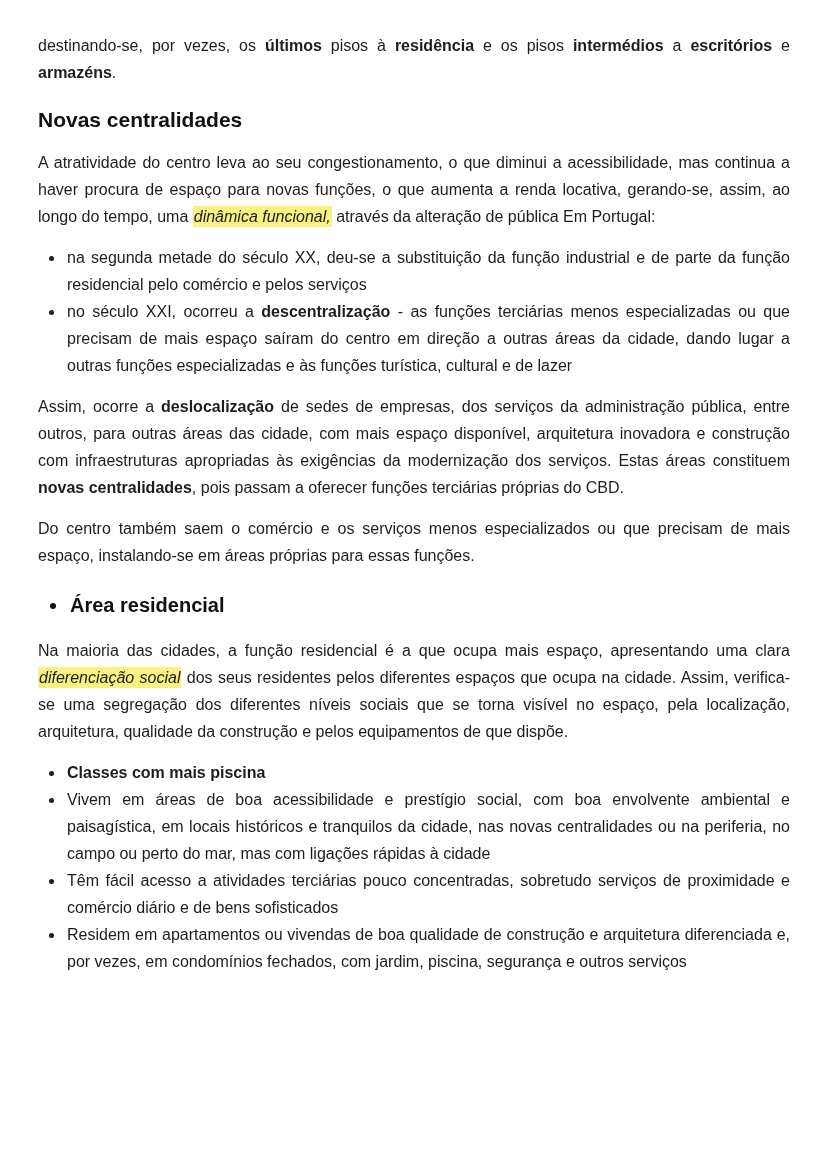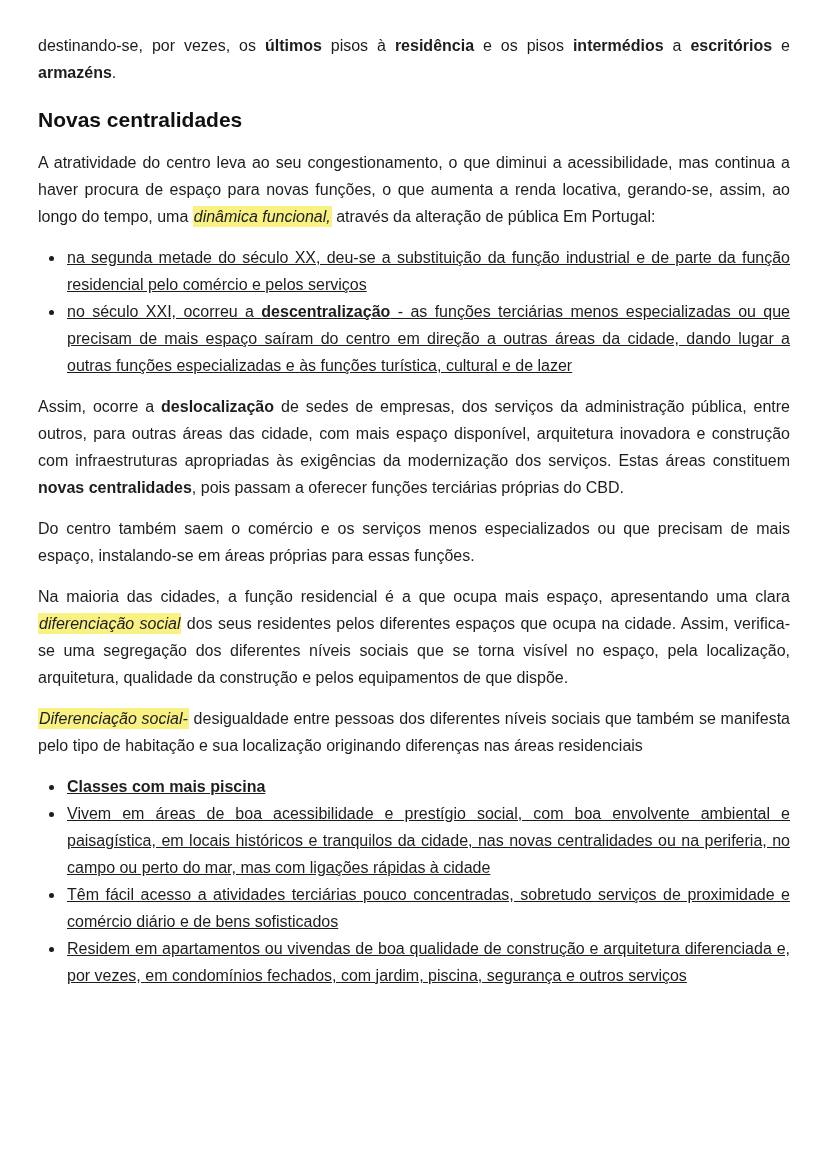--- a/index.html
+++ b/index.html
@@ -42,21 +42,20 @@
     text-align: left;
   }
   ul.body-list {
     list-style: disc;
     margin: 0 0 14px 0;
     padding: 0 0 0 27px;
   }
   ul.body-list > li {
     margin: 0;
     padding-left: 2px;
-    text-decoration: underline;
   }
   ul.heading-list {
     list-style: disc;
     margin: 22px 0 18px 0;
     padding: 0 0 0 31px;
     text-align: left;
   }
   ul.heading-list > li {
     font-size: 20px;
     line-height: 28px;
@@ -78,24 +77,26 @@
 
   <ul class="body-list">
     <li><span>na segunda metade do século XX, deu-se a substituição da função industrial e de parte da função residencial pelo comércio e pelos serviços</span></li>
     <li><span>no século XXI, ocorreu a </span><strong>descentralização</strong><span> - as funções terciárias menos especializadas ou que precisam de mais espaço saíram do centro em direção a outras áreas da cidade, dando lugar a outras funções especializadas e às funções turística, cultural e de lazer</span></li>
   </ul>
 
   <p><span>Assim, ocorre a </span><strong>deslocalização</strong><span> de sedes de empresas, dos serviços da administração pública, entre outros, para outras áreas das cidade, com mais espaço disponível, arquitetura inovadora e construção com infraestruturas apropriadas às exigências da modernização dos serviços. Estas áreas constituem </span><strong>novas centralidades</strong><span>, pois passam a oferecer funções terciárias próprias do CBD.</span></p>
 
   <p><span>Do centro também saem o comércio e os serviços menos especializados ou que precisam de mais espaço, instalando-se em áreas próprias para essas funções.</span></p>
 
+  <ul class="heading-list">
+    <li>Área residencial</li>
+  </ul>
 
   <p><span>Na maioria das cidades, a função residencial é a que ocupa mais espaço, apresentando uma clara </span><span><mark>diferenciação social</mark></span><span> dos seus residentes pelos diferentes espaços que ocupa na cidade. Assim, verifica-se uma segregação dos diferentes níveis sociais que se torna visível no espaço, pela localização, arquitetura, qualidade da construção e pelos equipamentos de que dispõe.</span></p>
 
-  <p><span><mark>Diferenciação social-</mark></span><span> desigualdade entre pessoas dos diferentes níveis sociais que também se manifesta pelo tipo de habitação e sua localização originando diferenças nas áreas residenciais</span></p>
 
   <ul class="body-list">
     <li><strong>Classes com mais piscina</strong></li>
     <li><span>Vivem em áreas de boa acessibilidade e prestígio social, com boa envolvente ambiental e paisagística, em locais históricos e tranquilos da cidade, nas novas centralidades ou na periferia, no campo ou perto do mar, mas com ligações rápidas à cidade</span></li>
     <li><span>Têm fácil acesso a atividades terciárias pouco concentradas, sobretudo serviços de proximidade e comércio diário e de bens sofisticados</span></li>
     <li><span>Residem em apartamentos ou vivendas de boa qualidade de construção e arquitetura diferenciada e, por vezes, em condomínios fechados, com jardim, piscina, segurança e outros serviços</span></li>
   </ul>
 
 </div>
 

